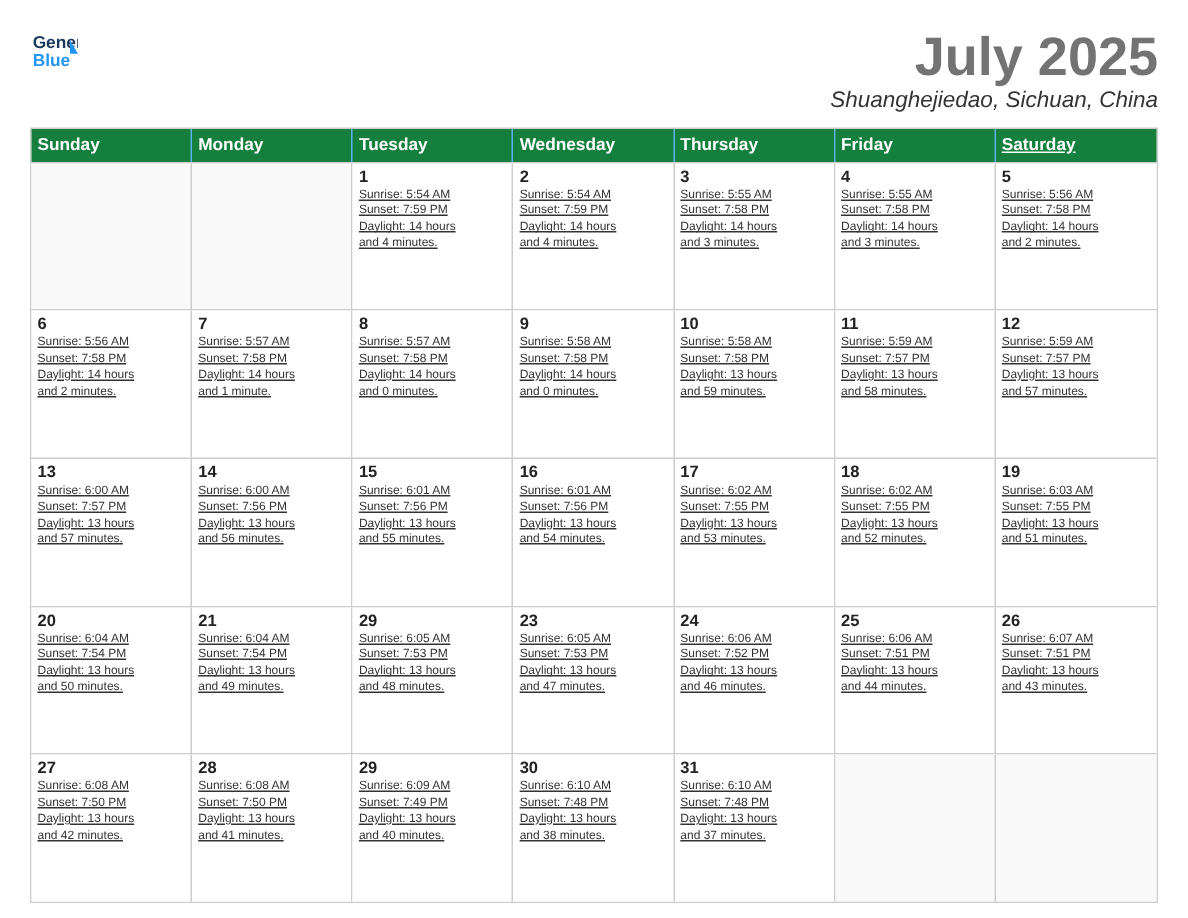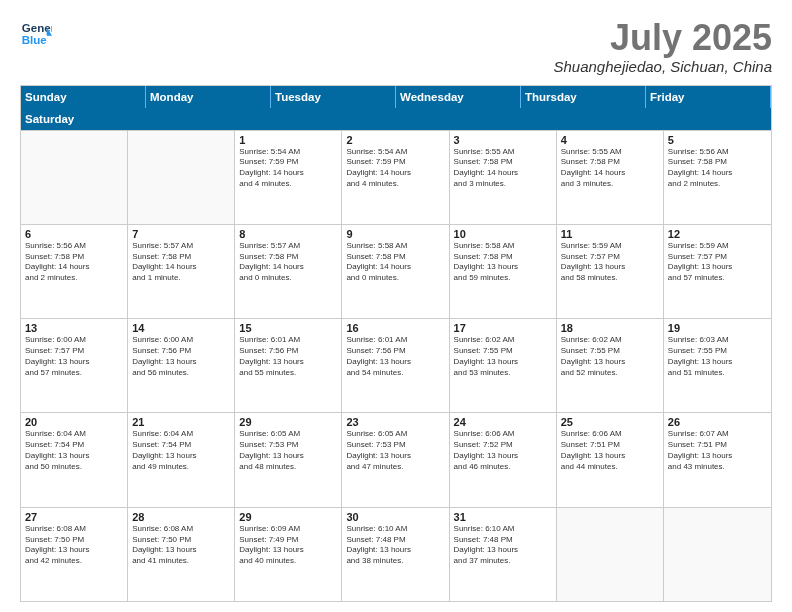--- a/index.html
+++ b/index.html
@@ -47,32 +47,32 @@
       font-style: italic;
     }
     .calendar {
       flex: 1;
       display: flex;
       flex-direction: column;
       border: 1px solid #ccc;
     }
     .cal-header {
       display: grid;
-      grid-template-columns: repeat(6, 1fr);
-      background: #0369a1;
+      grid-template-columns: repeat(7, 1fr);
+      background: #15803d;
     }
     .cal-header-cell {
       padding: 5px 4px;
       color: #fff;
       font-size: 11.5px;
       font-weight: bold;
       text-align: left;
       border-right: 1px solid #5ab3f7;
     }
-    .cal-header-cell:last-child { border-right: none; }
+    .cal-header-cell:last-child { border-right: none; text-decoration: underline; }
     .cal-body {
       flex: 1;
       display: flex;
       flex-direction: column;
     }
     .cal-row {
       display: grid;
       grid-template-columns: repeat(7, 1fr);
       flex: 1;
       border-top: 1px solid #ccc;
@@ -92,20 +92,21 @@
       font-size: 11px;
       font-weight: bold;
       color: #222;
       display: block;
       margin-bottom: 1px;
     }
     .cal-cell .info {
       font-size: 8px;
       color: #333;
       line-height: 1.35;
+      text-decoration: underline;
     }
   </style>
 </head>
 <body>
 
 <div class="page">
   <div class="header">
     <div class="logo">
       <svg class="logo-icon" viewBox="0 0 36 36">
         <text x="2" y="16" font-size="13" font-weight="bold" fill="#1a3a5c" font-family="Arial">General</text>

